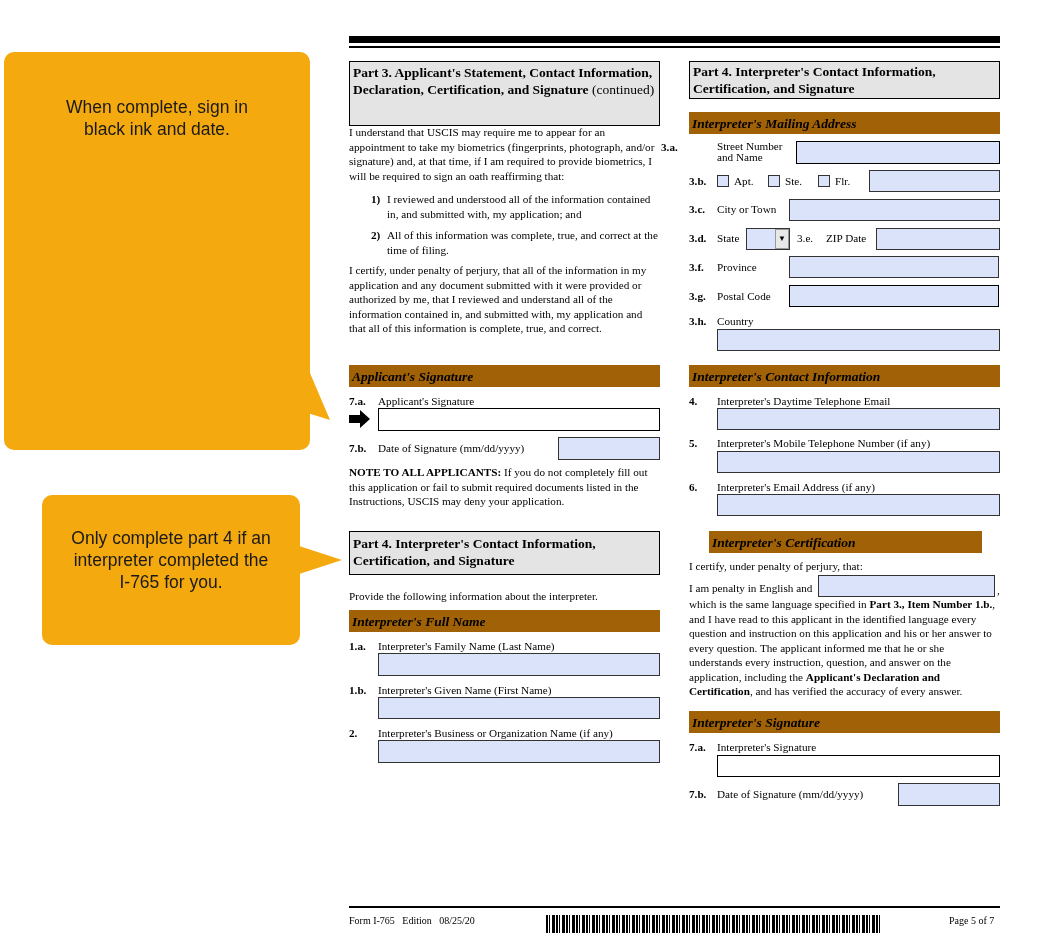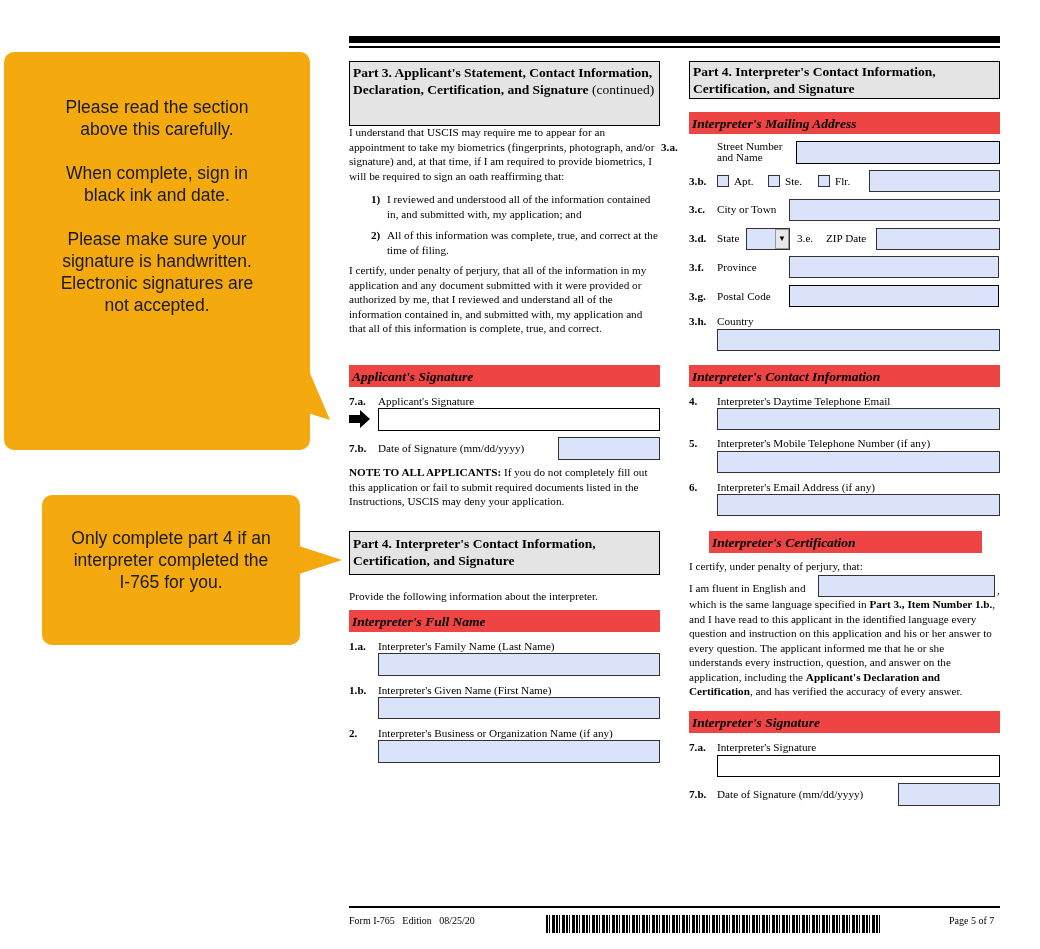--- a/index.html
+++ b/index.html
@@ -2,42 +2,40 @@
 <html><head>
 <meta charset="utf-8">
 <style>
   html, body { margin:0; padding:0; }
   body { width:1040px; height:949px; background:#ffffff; position:relative; overflow:hidden; font-family:"Liberation Serif", serif; color:#000; }
   .abs { position:absolute; }
   .topbar { left:349px; top:36px; width:651px; height:7px; background:#000; }
   .topline { left:349px; top:46px; width:651px; height:2px; background:#000; }
   .parthead { border:1.5px solid #000; background:#e4e4e4; font-weight:bold; font-size:13.5px; line-height:17px; padding:2px 3px; box-sizing:border-box; }
   .parthead .nb { font-weight:normal; }
-  .sechead { background:#ef4444; font-style:italic; font-weight:bold; font-size:13.5px; padding:2px 3px; box-sizing:border-box; height:22px; line-height:19px; }
+  .sechead { background:#a16207; font-style:italic; font-weight:bold; font-size:13.5px; padding:2px 3px; box-sizing:border-box; height:22px; line-height:19px; }
   .txt { font-size:11.2px; line-height:14.5px; }
   .num { font-weight:bold; font-size:11.2px; }
   .field { background:#dbe3fb; border:1px solid #333; box-sizing:border-box; }
   .field.blk { border:1.3px solid #000; }
   .sigbox { background:#fff; border:1.3px solid #000; box-sizing:border-box; }
   .cb { width:12px; height:12px; background:#dbe3fb; border:1px solid #333; box-sizing:border-box; }
   .callout { background:#f4a90e; border-radius:10px; font-family:"Liberation Sans", sans-serif; font-size:17.5px; line-height:22px; text-align:center; color:#1a1a1a; }
   .lbl { font-size:11.2px; line-height:13px; }
   .dd { background:#e8e8e8; border:1px solid #999; box-sizing:border-box; width:14px; height:19px; font-size:8px; text-align:center; line-height:17px; }
   .footer { font-size:10px; }
   .footline { left:349px; top:906px; width:651px; height:2px; background:#000; }
   .barcode { left:546px; top:915px; width:335px; height:18px; background:repeating-linear-gradient(90deg,#000 0 2px,#fff 2px 3px,#000 3px 4px,#fff 4px 6px,#000 6px 9px,#fff 9px 10px); }
 </style>
 </head>
 <body>
 
 <div class="abs callout" style="left:4px;top:52px;width:306px;height:398px;">
   <div style="padding-top:44px;">
-    <div style="width:200px;margin:0 auto 22px;">Please read the section above this carefully.</div>
     <div style="width:210px;margin:0 auto 22px;">When complete, sign in black ink and date.</div>
-    <div style="width:220px;margin:0 auto 22px;">Please make sure your signature is handwritten. Electronic signatures are not accepted.</div>
   </div>
 </div>
 <svg class="abs" style="left:290px;top:345px;" width="45" height="80">
     <polygon points="8,0 40,75 8,65" fill="#f4a90e"></polygon>
   </svg>
 
 <div class="abs callout" style="left:42px;top:495px;width:258px;height:150px;">
   <div style="padding:32px 28px 0;">Only complete part 4 if an interpreter completed the I-765 for you.</div>
 </div>
 <svg class="abs" style="left:296px;top:540px;" width="50" height="40">
@@ -134,21 +132,21 @@
 <input class="abs field" style="left: 717px; top: 408px; width: 283px; height: 22px;">
 <span class="abs num" style="left:689px;top:437px;">5.</span>
 <span class="abs lbl" style="left:717px;top:437px;">Interpreter's Mobile Telephone Number (if any)</span>
 <input class="abs field" style="left: 717px; top: 451px; width: 283px; height: 22px;">
 <span class="abs num" style="left:689px;top:481px;">6.</span>
 <span class="abs lbl" style="left:717px;top:481px;">Interpreter's Email Address (if any)</span>
 <input class="abs field" style="left: 717px; top: 494px; width: 283px; height: 22px;">
 
 <div class="abs sechead" style="left:689px;top:531px;width:273px;margin-left:20px;">Interpreter's Certification</div>
 <div class="abs txt" style="left:689px;top:559px;">I certify, under penalty of perjury, that:</div>
-<div class="abs txt" style="left:689px;top:581px;">I am fluent in English and</div>
+<div class="abs txt" style="left:689px;top:581px;">I am penalty in English and</div>
 <input class="abs field" style="left: 818px; top: 575px; width: 177px; height: 22px;">
 <span class="abs txt" style="left:997px;top:583px;">,</span>
 <div class="abs txt" style="left:689px;top:597px;width:311px;">
   <span>which is the same language specified in </span><b>Part 3., Item Number 1.b.</b><span>, and I have read to this applicant in the identified language every question and instruction on this application and his or her answer to every question.  The applicant informed me that he or she understands every instruction, question, and answer on the application, including the </span><b>Applicant's Declaration and Certification</b><span>, and has verified the accuracy of every answer.</span>
 </div>
 
 <div class="abs sechead" style="left:689px;top:711px;width:311px;">Interpreter's Signature</div>
 <span class="abs num" style="left:689px;top:741px;">7.a.</span>
 <span class="abs lbl" style="left:717px;top:741px;">Interpreter's Signature</span>
 <div class="abs sigbox" style="left:717px;top:755px;width:283px;height:22px;"></div>

